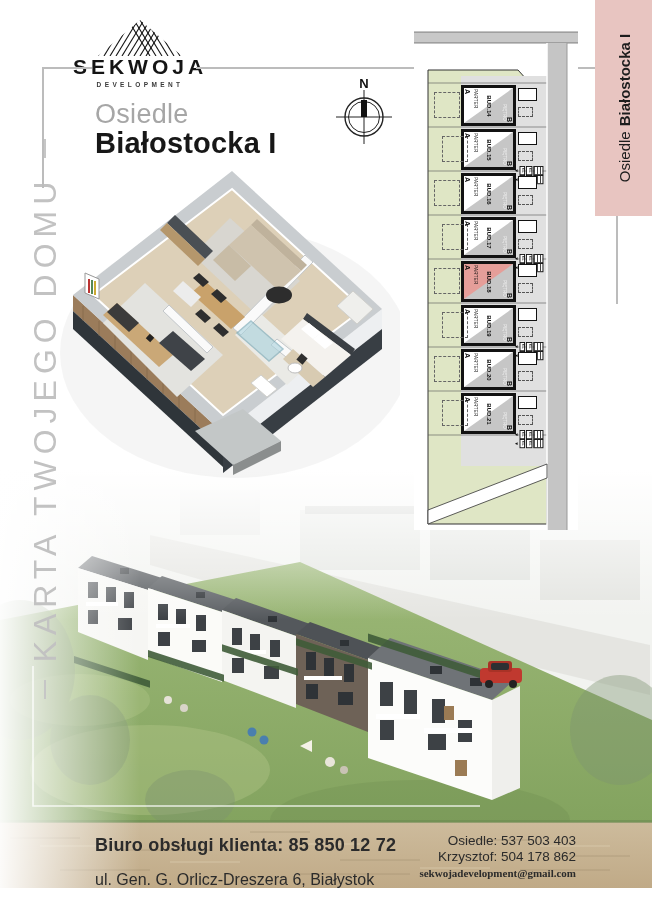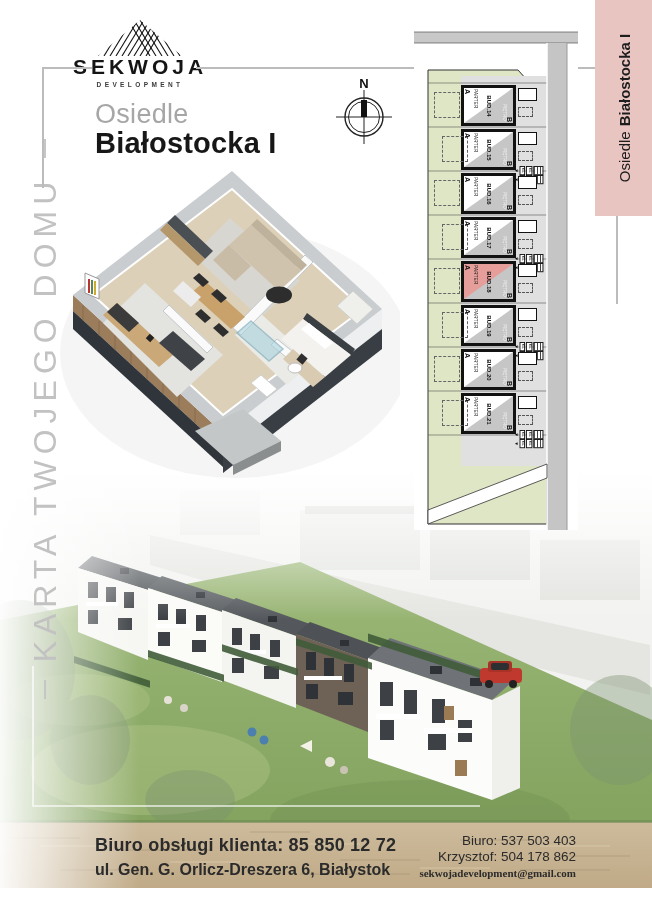--- a/index.html
+++ b/index.html
@@ -53,21 +53,21 @@
   .kl .kbox{border:1px solid #111;background:#fff;font-size:4.5px;writing-mode:vertical-rl;
             padding:1px 0;line-height:1;color:#111;}
   .kl .kgrid{width:9px;height:8px;border:1px solid #111;
              background:repeating-linear-gradient(90deg,#444 0 1px,#fff 1px 3px);}
   
   .floorplan{position:absolute;left:55px;top:163px;z-index:1;}
   .photo{position:absolute;left:0;top:470px;z-index:0;}
   
   .f-left{position:absolute;left:95px;top:835px;z-index:5;color:#2b2b2b;}
   .f-left .l1{font-size:18px;font-weight:700;letter-spacing:.2px;}
-  .f-left .l2{font-size:16px;font-weight:700;margin-top:5px;}
+  .f-left .l2{font-size:16px;font-weight:400;margin-top:15px;}
   .f-web{position:absolute;left:82px;top:874px;z-index:5;background:var(--accent);
          padding:4px 15px 5px 13px;font-size:18px;font-weight:800;color:#262626;}
   .f-right{position:absolute;right:76px;top:833px;z-index:5;text-align:right;color:#2b2b2b;
            font-size:13.5px;line-height:16px;}
   .f-right b{font-weight:400;}
   .f-right .email{font-weight:700;font-size:11px;font-family:Liberation Serif, serif;}
 </style>
 </head>
 <body>
 
@@ -527,21 +527,21 @@
         </div>
       </div>
   </div>
 
   <div class="f-left">
     <div class="l1">Biuro obsługi klienta: 85 850 12 72</div>
     <div class="l2">ul. Gen. G. Orlicz-Dreszera 6, Białystok</div>
   </div>
   <div class="f-right">
     <div>
-      <span>Biuro:</span>
+      <span>Osiedle:</span>
       <b>537 503 403</b>
     </div>
     <div>
       <span>Krzysztof:</span>
       <b>504 178 862</b>
     </div>
     <div class="email">sekwojadevelopment@gmail.com</div>
   </div>
 
 </div>

